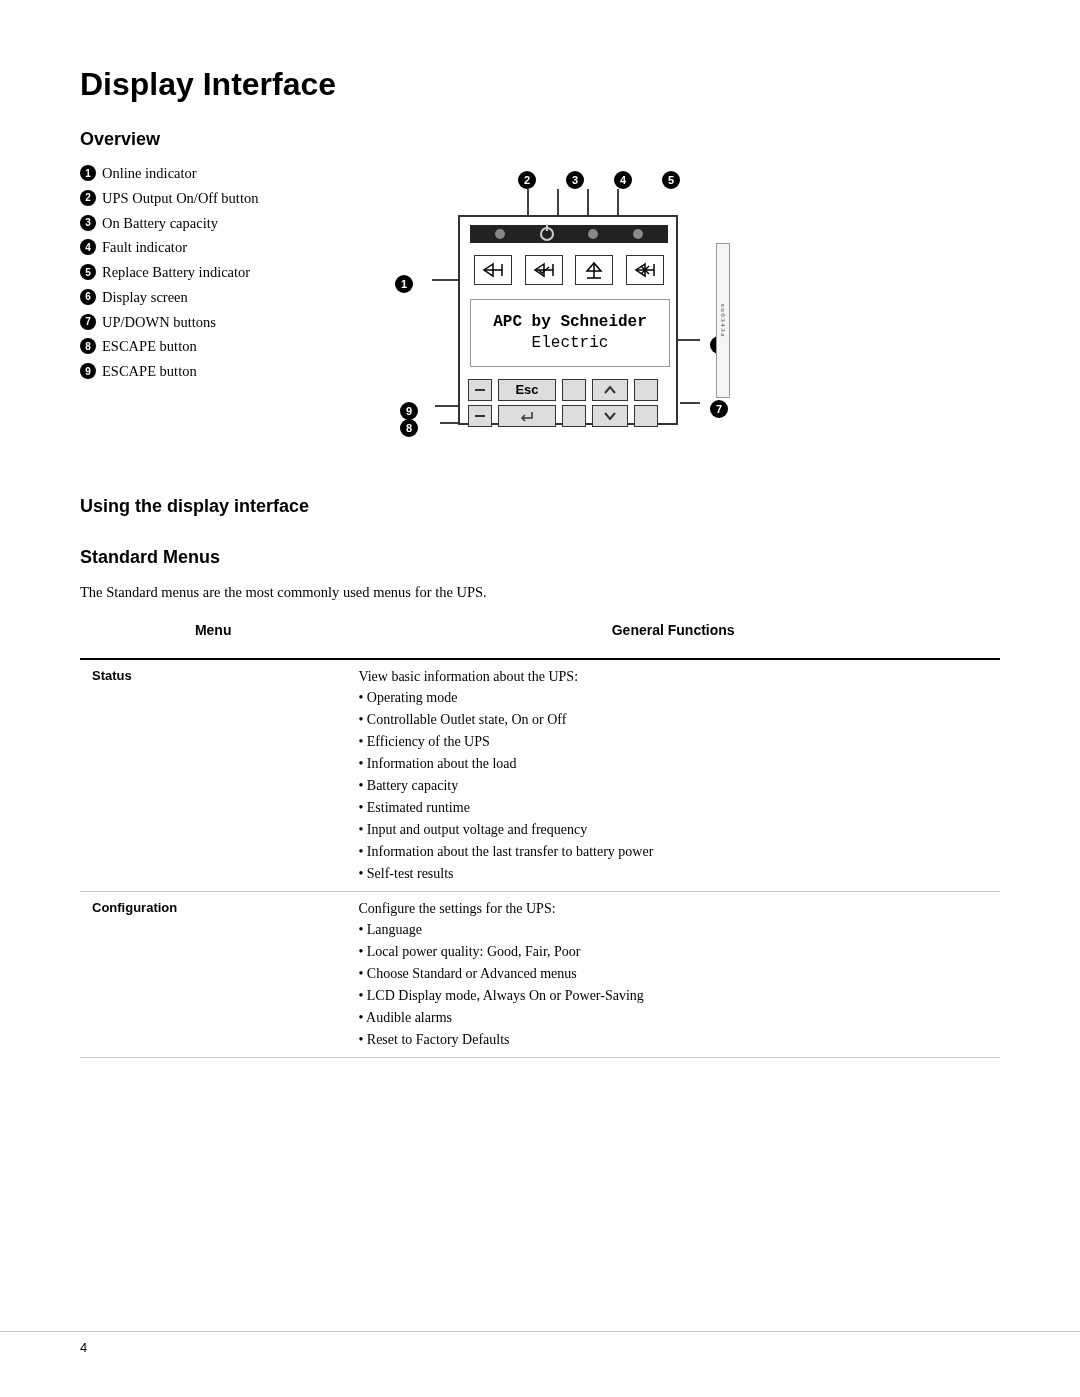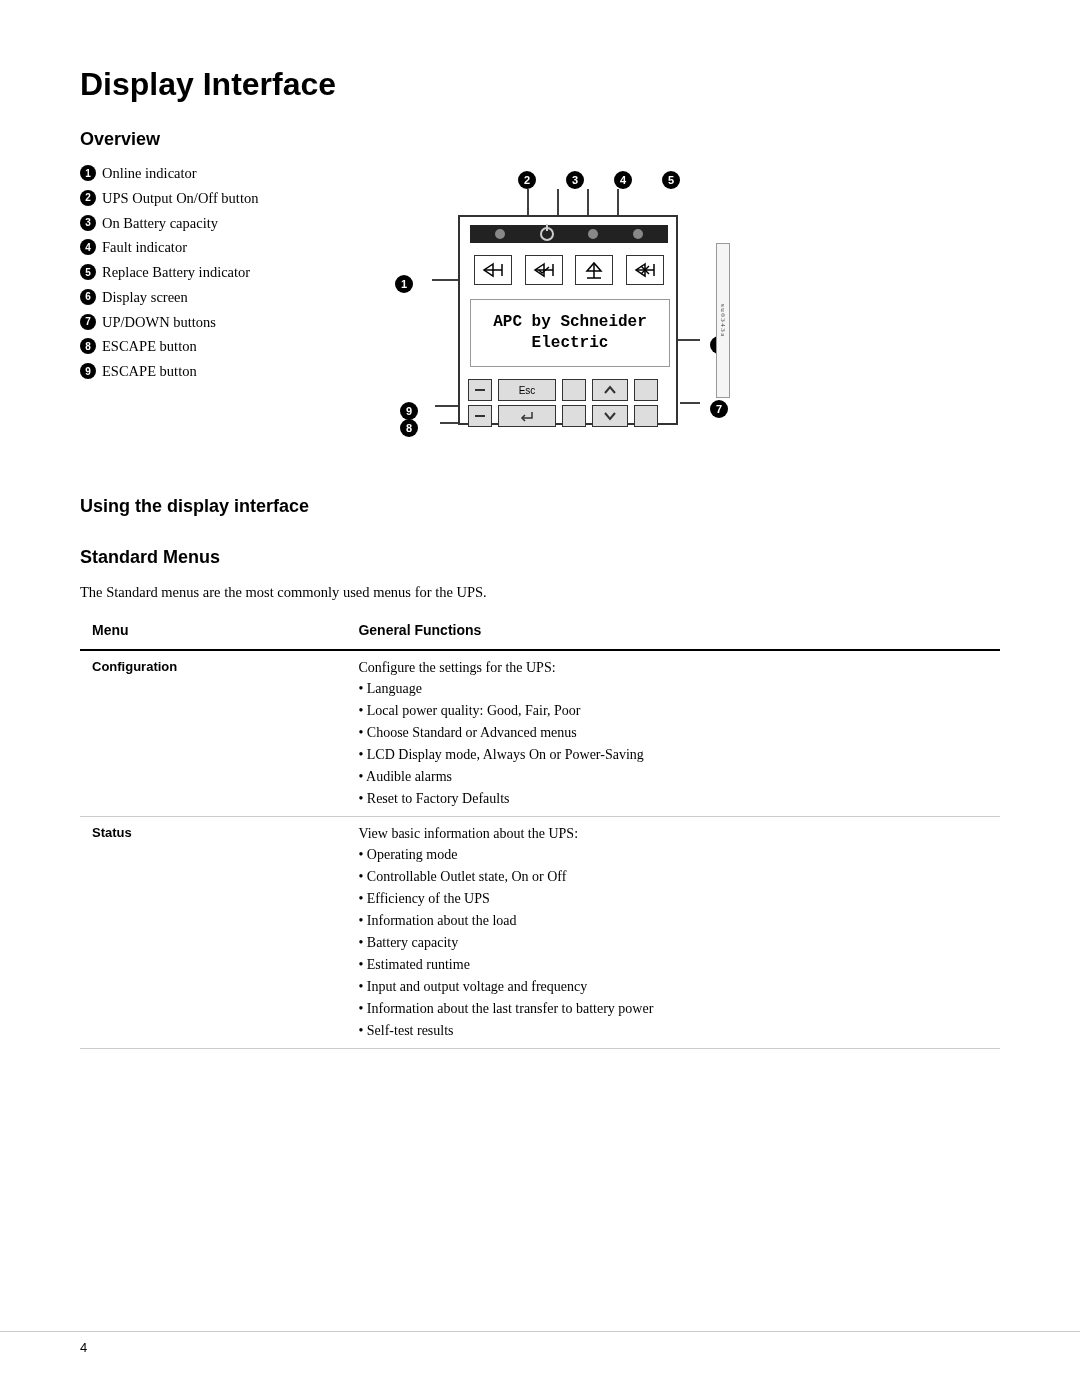--- a/index.html
+++ b/index.html
@@ -124,22 +124,22 @@
     }
     
     .menu-table {
       width: 100%;
       border-collapse: collapse;
       margin-top: 10px;
       font-size: 14px;
     }
     .menu-table th {
       font-weight: bold;
-      text-align: left;
-      padding: 4px 12px 8px 12px;
+      text-align: center;
+      padding: 4px 12px 17px 12px;
       border-bottom: 2px solid #000;
       font-family: Arial, sans-serif;
       font-size: 14px;
     }
     .menu-table td {
       padding: 6px 12px;
       vertical-align: top;
       border-bottom: 1px solid #ccc;
     }
     .menu-table td:first-child {
@@ -311,30 +311,30 @@
               <line x1="2" y1="10" x2="20" y2="10" stroke="#000" stroke-width="1.5"></line>
               <line x1="20" y1="4" x2="20" y2="16" stroke="#000" stroke-width="1.5"></line>
               <line x1="7" y1="6" x2="15" y2="14" stroke="#000" stroke-width="1.5"></line>
               <line x1="15" y1="6" x2="7" y2="14" stroke="#000" stroke-width="1.5"></line>
             </svg>
           </div>
         </div>
 
         <div class="apc-display" style="position:absolute;top:82px;left:10px;width:200px;height:68px;border:1px solid #999;display:flex;flex-direction:column;align-items:center;justify-content:center;">
           <span style="font-family:'Courier New',monospace;font-size:16px;font-weight:bold;">APC by Schneider</span>
-          <span style="font-family:'Courier New',monospace;font-size:16px;font-weight:bold;text-align:center;">Electric</span>
+          <span style="font-family:'Courier New',monospace;font-size:16px;font-weight:normal;text-align:center;">Electric</span>
         </div>
 
         <div style="position:absolute;top:162px;left:8px;width:202px;display:flex;align-items:center;gap:6px;">
           <div style="width:24px;height:22px;border:1.5px solid #333;background:#ddd;display:flex;align-items:center;justify-content:center;">
             <svg width="14" height="14">
                 <line x1="2" y1="7" x2="12" y2="7" stroke="#333" stroke-width="2"></line>
               </svg>
           </div>
-          <div style="width:58px;height:22px;border:1.5px solid #333;background:#ddd;display:flex;align-items:center;justify-content:center;font-size:10px;font-family:Arial,sans-serif;font-weight:normal;">Esc</div>
+          <div style="width:58px;height:22px;border:1.5px solid #333;background:#ddd;display:flex;align-items:center;justify-content:center;font-size:13px;font-family:Arial,sans-serif;font-weight:bold;">Esc</div>
           <div style="width:24px;height:22px;border:1.5px solid #333;background:#ddd;"></div>
           <div style="width:36px;height:22px;border:1.5px solid #333;background:#ddd;display:flex;align-items:center;justify-content:center;">
             <svg width="14" height="14">
                 <polyline points="2,10 7,4 12,10" fill="none" stroke="#333" stroke-width="2"></polyline>
               </svg>
           </div>
           <div style="width:24px;height:22px;border:1.5px solid #333;background:#ddd;"></div>
         </div>
 
         <div style="position:absolute;top:188px;left:8px;width:202px;display:flex;align-items:center;gap:6px;">
@@ -393,54 +393,54 @@
   <p class="body-text">The Standard menus are the most commonly used menus for the UPS.</p>
 
   <table class="menu-table">
     <thead>
       <tr>
         <th>Menu</th>
         <th>General Functions</th>
       </tr>
     </thead>
     <tbody>
-
-      <tr>
-        <td>Configuration</td>
-        <td>
-          <span>Configure the settings for the UPS:</span>
-          <ul class="bullet-list">
-            <li>Language</li>
-            <li>Local power quality: Good, Fair, Poor</li>
-            <li>Choose Standard or Advanced menus</li>
-            <li>LCD Display mode, Always On or Power-Saving</li>
-            <li>Audible alarms</li>
-            <li>Reset to Factory Defaults</li>
-          </ul>
-        </td>
-      </tr>
 
       <tr>
         <td>Status</td>
         <td>
           <span>View basic information about the UPS:</span>
           <ul class="bullet-list">
             <li>Operating mode</li>
             <li>Controllable Outlet state, On or Off</li>
             <li>Efficiency of the UPS</li>
             <li>Information about the load</li>
             <li>Battery capacity</li>
             <li>Estimated runtime</li>
             <li>Input and output voltage and frequency</li>
             <li>Information about the last transfer to battery power</li>
             <li>Self-test results</li>
           </ul>
         </td>
       </tr>
 
+      <tr>
+        <td>Configuration</td>
+        <td>
+          <span>Configure the settings for the UPS:</span>
+          <ul class="bullet-list">
+            <li>Language</li>
+            <li>Local power quality: Good, Fair, Poor</li>
+            <li>Choose Standard or Advanced menus</li>
+            <li>LCD Display mode, Always On or Power-Saving</li>
+            <li>Audible alarms</li>
+            <li>Reset to Factory Defaults</li>
+          </ul>
+        </td>
+      </tr>
+
     </tbody>
   </table>
 </div>
 
 <div class="footer">
   <span>4</span>
   <span></span>
 </div>
 
 </body></html>

